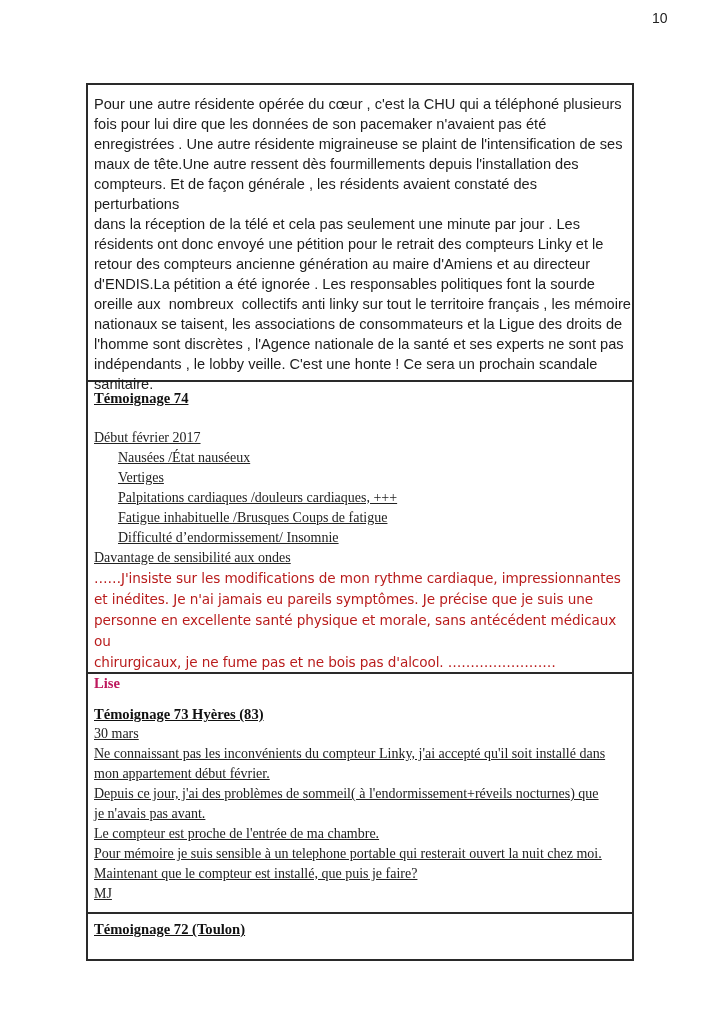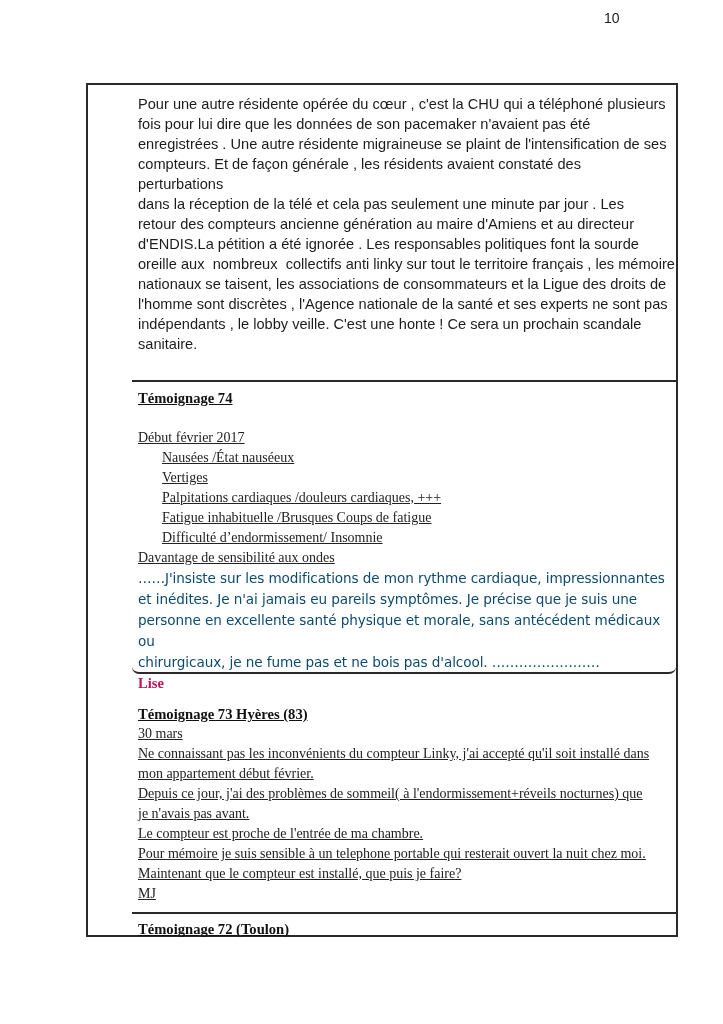--- a/index.html
+++ b/index.html
@@ -1,52 +1,54 @@
 <!DOCTYPE html>
 <html><head>
   <meta charset="utf-8">
   <style>
     html, body { margin: 0; padding: 0; background: #ffffff; }
     body { width: 723px; height: 1024px; position: relative; overflow: hidden; color: #1a1a1a; }
     .page-number {
-      position: absolute; top: 10px; left: 604px;
+      position: absolute; top: 10px; left: 652px;
       font-family: "Liberation Sans", sans-serif; font-size: 14px; color: #222;
     }
     .table {
       position: absolute; left: 86px; top: 83px; width: 544px;
-      border: 2px solid #2a2a2a; box-sizing: content-box; padding-left: 44px;
+      border: 2px solid #2a2a2a; box-sizing: content-box;
     }
     .cell { border-bottom: 2px solid #2a2a2a; box-sizing: border-box; }
     .cell:last-child { border-bottom: none; }
     .cell-1 { height: 297px; padding: 9px 6px 0 6px; }
-    .cell-2 { height: 292px; padding: 6px 6px 0 6px; border-radius: 7px; }
+    .cell-2 { height: 292px; padding: 6px 6px 0 6px; }
     .cell-3 { height: 216px; padding: 6px 6px 0 6px; margin-top: 24px; }
-    .cell-4 { height: 21px; padding: 5px 6px 0 6px; }
+    .cell-4 { height: 45px; padding: 5px 6px 0 6px; }
     .sans { font-family: "Liberation Sans", sans-serif; font-size: 14.6px; line-height: 20px; color: #1c1c1c; }
     .serif { font-family: "Liberation Serif", serif; font-size: 14px; line-height: 20px; color: #222; text-decoration: underline; }
-    .comic { font-family: "DejaVu Sans", sans-serif; font-size: 13.6px; line-height: 21px; color: #0c4a6e; letter-spacing: -0.1px; }
+    .comic { font-family: "DejaVu Sans", sans-serif; font-size: 13.6px; line-height: 21px; color: #b91c1c; letter-spacing: -0.1px; }
     .heading { font-family: "Liberation Serif", serif; font-weight: bold; text-decoration: underline; font-size: 14.6px; line-height: 20px; color: #111; }
     .blank { height: 20px; }
     .indent { padding-left: 24px; }
     .sig { font-family: "Liberation Serif", serif; font-weight: bold; font-size: 14.6px; line-height: 20px; color: #be185d; }
     p { margin: 0; }
   </style>
 </head>
 <body>
 
 <div class="page-number">10</div>
 
 <div class="table">
 
   <div class="cell cell-1 sans">
     <p>Pour une autre résidente opérée du cœur , c'est la CHU qui a téléphoné plusieurs</p>
     <p>fois pour lui dire que les données de son pacemaker n'avaient pas été</p>
     <p>enregistrées . Une autre résidente migraineuse se plaint de l'intensification de ses</p>
+    <p>maux de tête.Une autre ressent dès fourmillements depuis l'installation des</p>
     <p>compteurs. Et de façon générale , les résidents avaient constaté des perturbations</p>
     <p>dans la réception de la télé et cela pas seulement une minute par jour . Les</p>
+    <p>résidents ont donc envoyé une pétition pour le retrait des compteurs Linky et le</p>
     <p>retour des compteurs ancienne génération au maire d'Amiens et au directeur</p>
     <p>d'ENDIS.La pétition a été ignorée . Les responsables politiques font la sourde</p>
     <p style="white-space:pre">oreille aux  nombreux  collectifs anti linky sur tout le territoire français , les mémoire</p>
     <p>nationaux se taisent, les associations de consommateurs et la Ligue des droits de</p>
     <p>l'homme sont discrètes , l'Agence nationale de la santé et ses experts ne sont pas</p>
     <p>indépendants , le lobby veille. C'est une honte ! Ce sera un prochain scandale</p>
     <p>sanitaire.</p>
   </div>
 
   <div class="cell cell-2">

